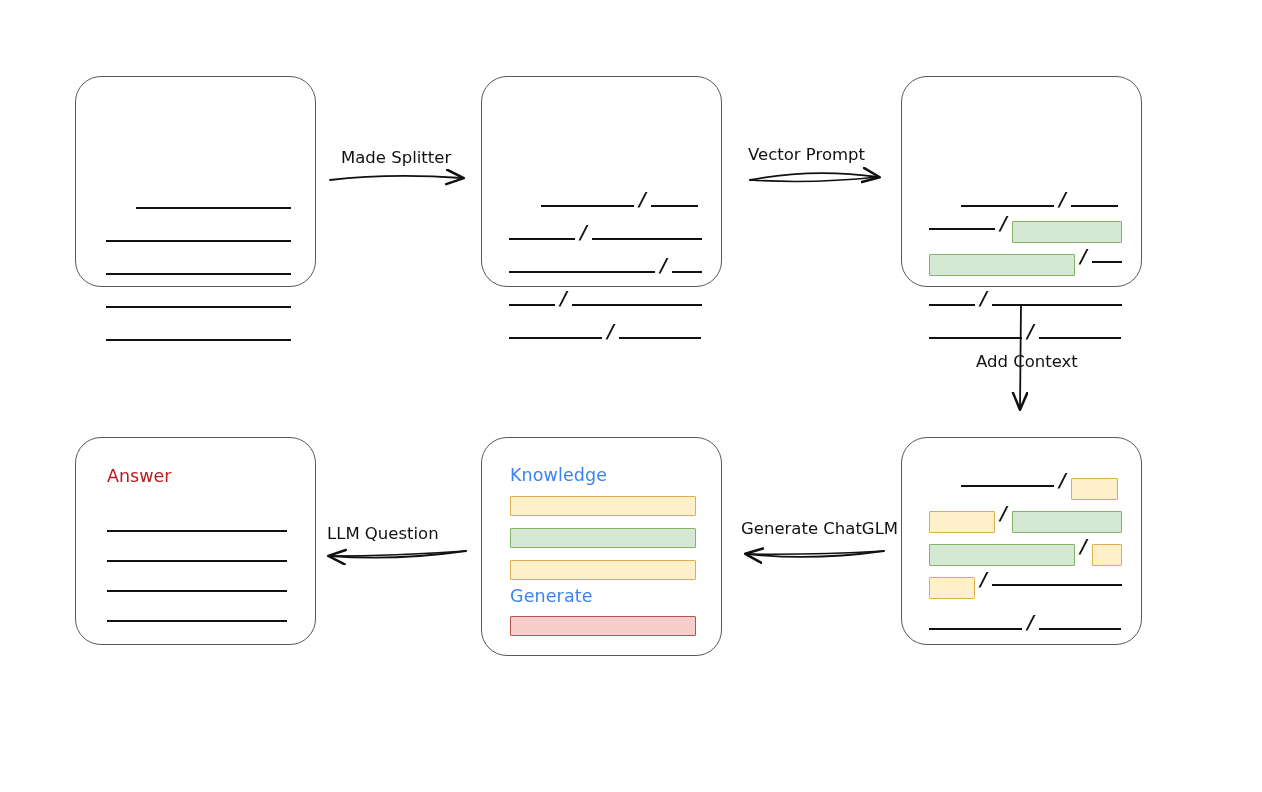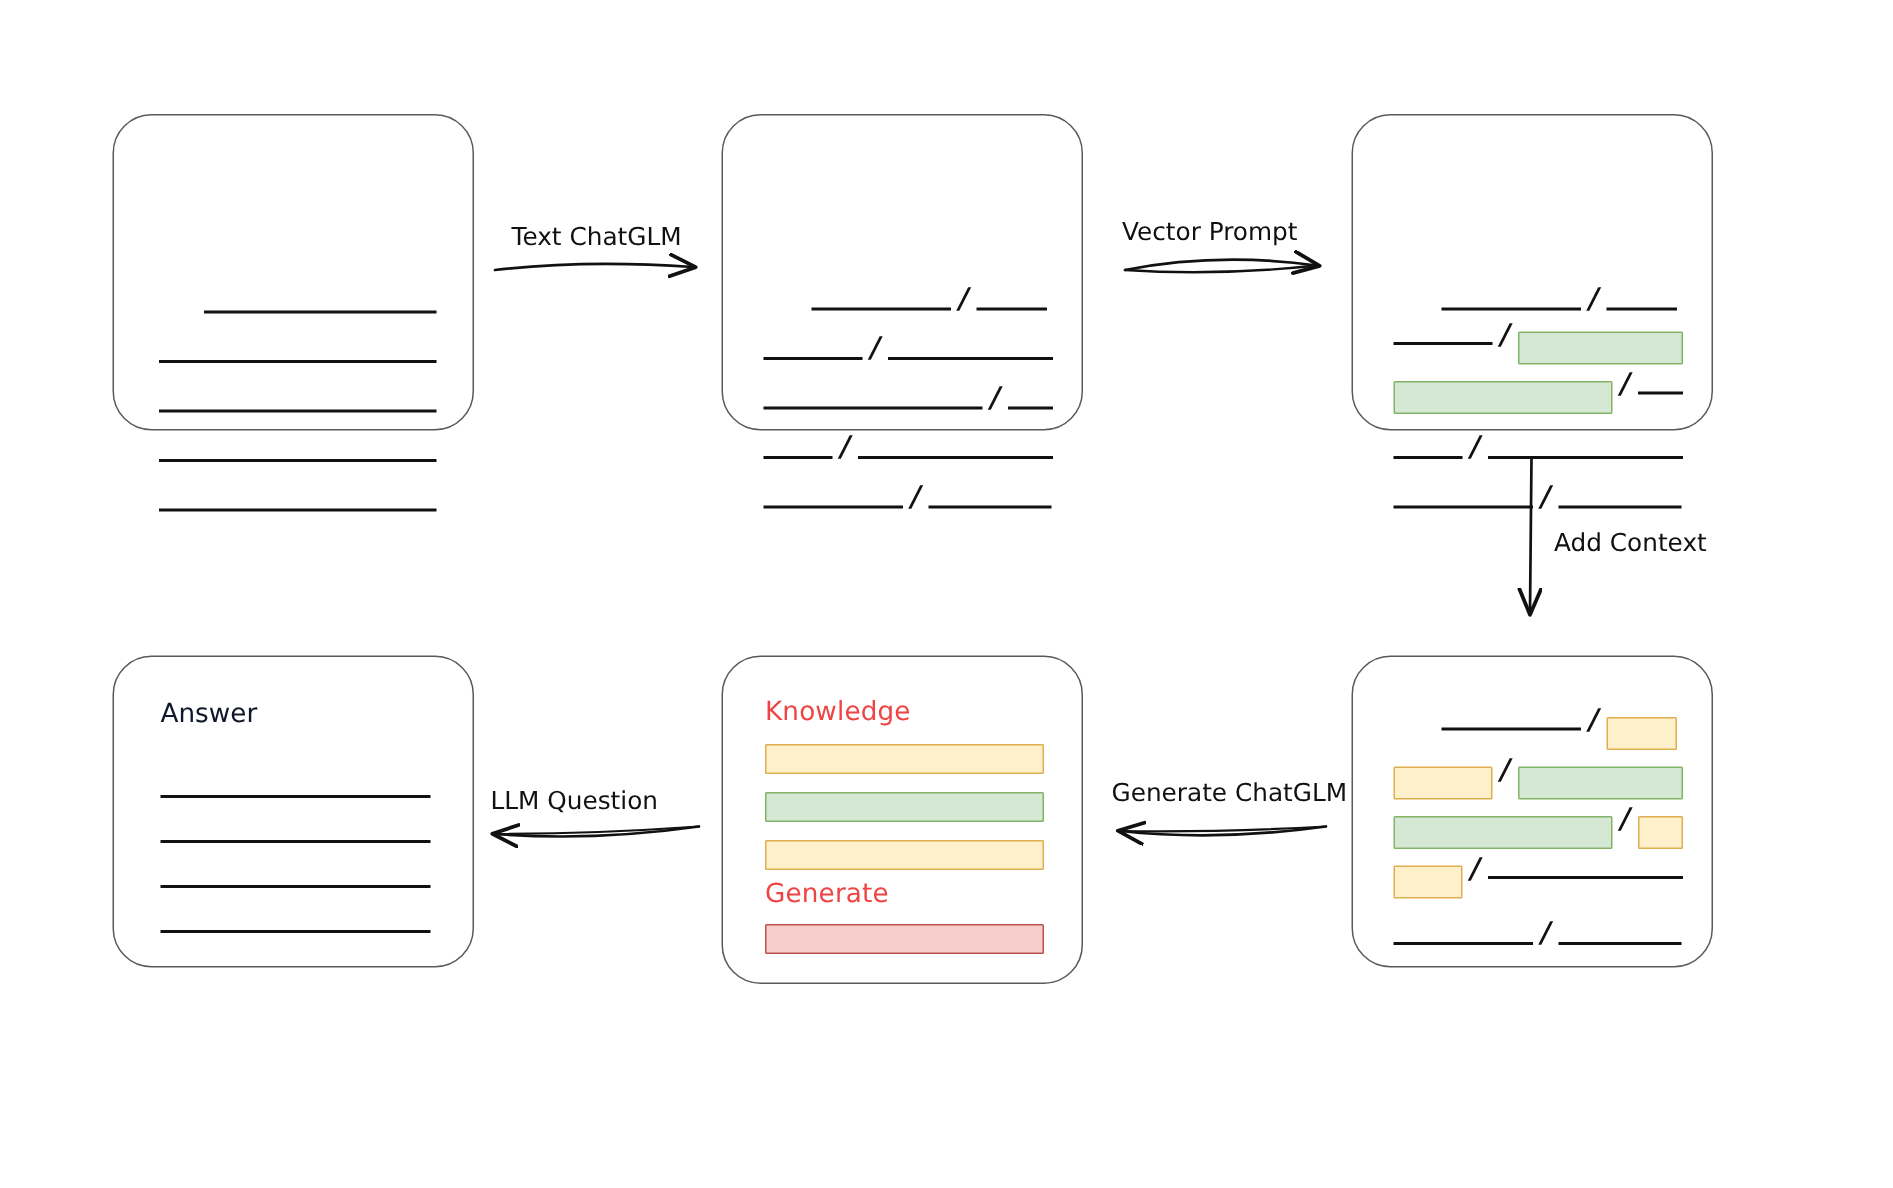--- a/index.html
+++ b/index.html
@@ -67,38 +67,38 @@
   }
   .hl.green  { background: #d5e8d4; border: 1.6px solid #82b366; }
   .hl.yellow { background: #fdf0cb; border: 1.6px solid #dfae4e; }
 
   
   .kq-label {
     position: absolute;
     font-family: "DejaVu Sans", sans-serif;
     font-size: 17.5px;
     letter-spacing: .1px;
-    color: #ef4444;
+    color: #3b82f6;
     text-align: center;
   }
   .kq-bar {
     position: absolute;
     box-sizing: border-box;
     height: 20px;
     border-radius: 1px;
   }
   .kq-bar.yellow { background: #fdf0cb; border: 1.6px solid #dfae4e; }
   .kq-bar.green  { background: #d5e8d4; border: 1.6px solid #82b366; }
   .kq-bar.red    { background: #f8cecc; border: 1.6px solid #b85450; }
 
   .box-title {
     position: absolute;
     font-family: "DejaVu Sans", sans-serif;
     font-size: 17.5px;
-    color: #0f172a;
+    color: #b91c1c;
   }
 
   
   .edge-label {
     position: absolute;
     font-family: "DejaVu Sans", sans-serif;
     font-size: 16.5px;
     color: #111111;
     white-space: nowrap;
   }
@@ -149,23 +149,23 @@
       <path d="M884,551 Q812,561 747,554" fill="none" stroke="#111111" stroke-width="1.8" stroke-linecap="round" marker-end="url(#arrowOpen)"></path>
       <path d="M884,551 Q812,555 747,554" fill="none" stroke="#111111" stroke-width="1.5" stroke-linecap="round"></path>
     </g>
 
     <g>
       <path d="M466,551 Q395,561 330,556" fill="none" stroke="#111111" stroke-width="1.8" stroke-linecap="round" marker-end="url(#arrowOpen)"></path>
       <path d="M466,551 Q395,556 330,556" fill="none" stroke="#111111" stroke-width="1.5" stroke-linecap="round"></path>
     </g>
   </svg>
 
-  <div class="edge-label" style="left:341px; top:148px;">Text ChatGLM</div>
+  <div class="edge-label" style="left:341px; top:148px;">Made Splitter</div>
   <div class="edge-label" style="left:748px; top:145px;">Vector Prompt</div>
-  <div class="edge-label" style="left:1036px; top:352px;">Add Context</div>
+  <div class="edge-label" style="left:976px; top:352px;">Add Context</div>
   <div class="edge-label" style="left:741px; top:519px;">Generate ChatGLM</div>
   <div class="edge-label" style="left:327px; top:524px;">LLM Question</div>
 
   <div class="node" style="left:75px; top:76px; width:241px; height:211px;">
     <div class="rows">
       <div class="row" style="left:60px; top:110px;">
         <span class="seg" style="width:155px;"></span>
       </div>
       <div class="row" style="left:30px; top:143px;">
         <span class="seg" style="width:185px;"></span>

